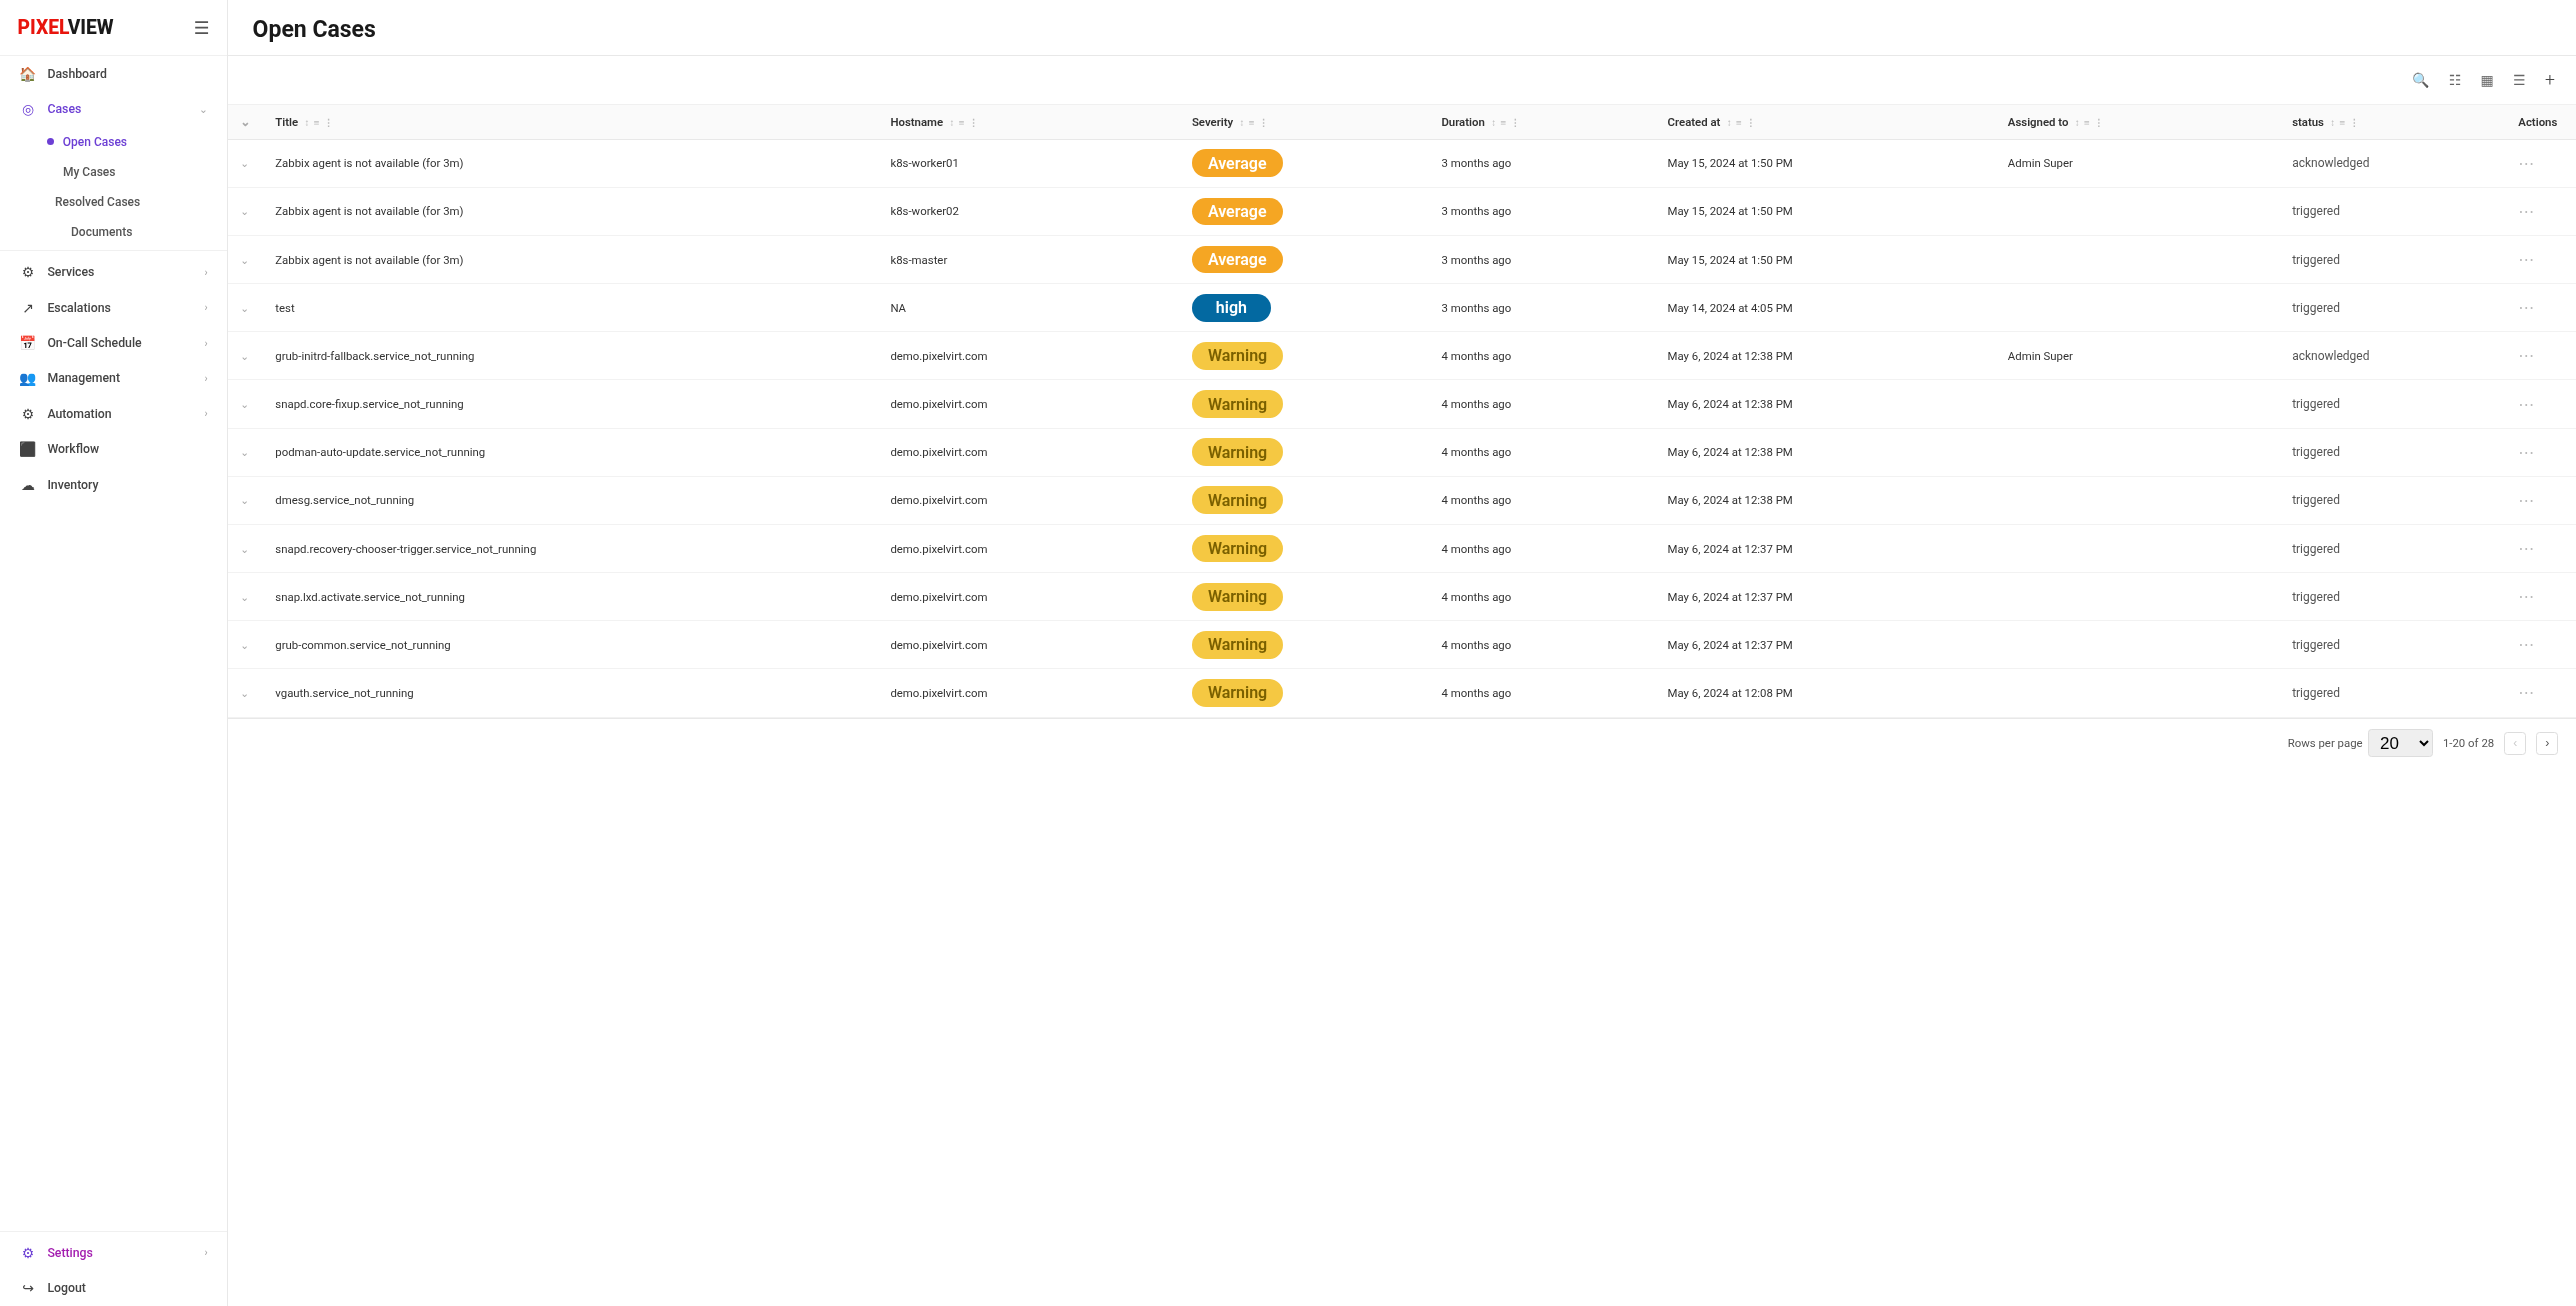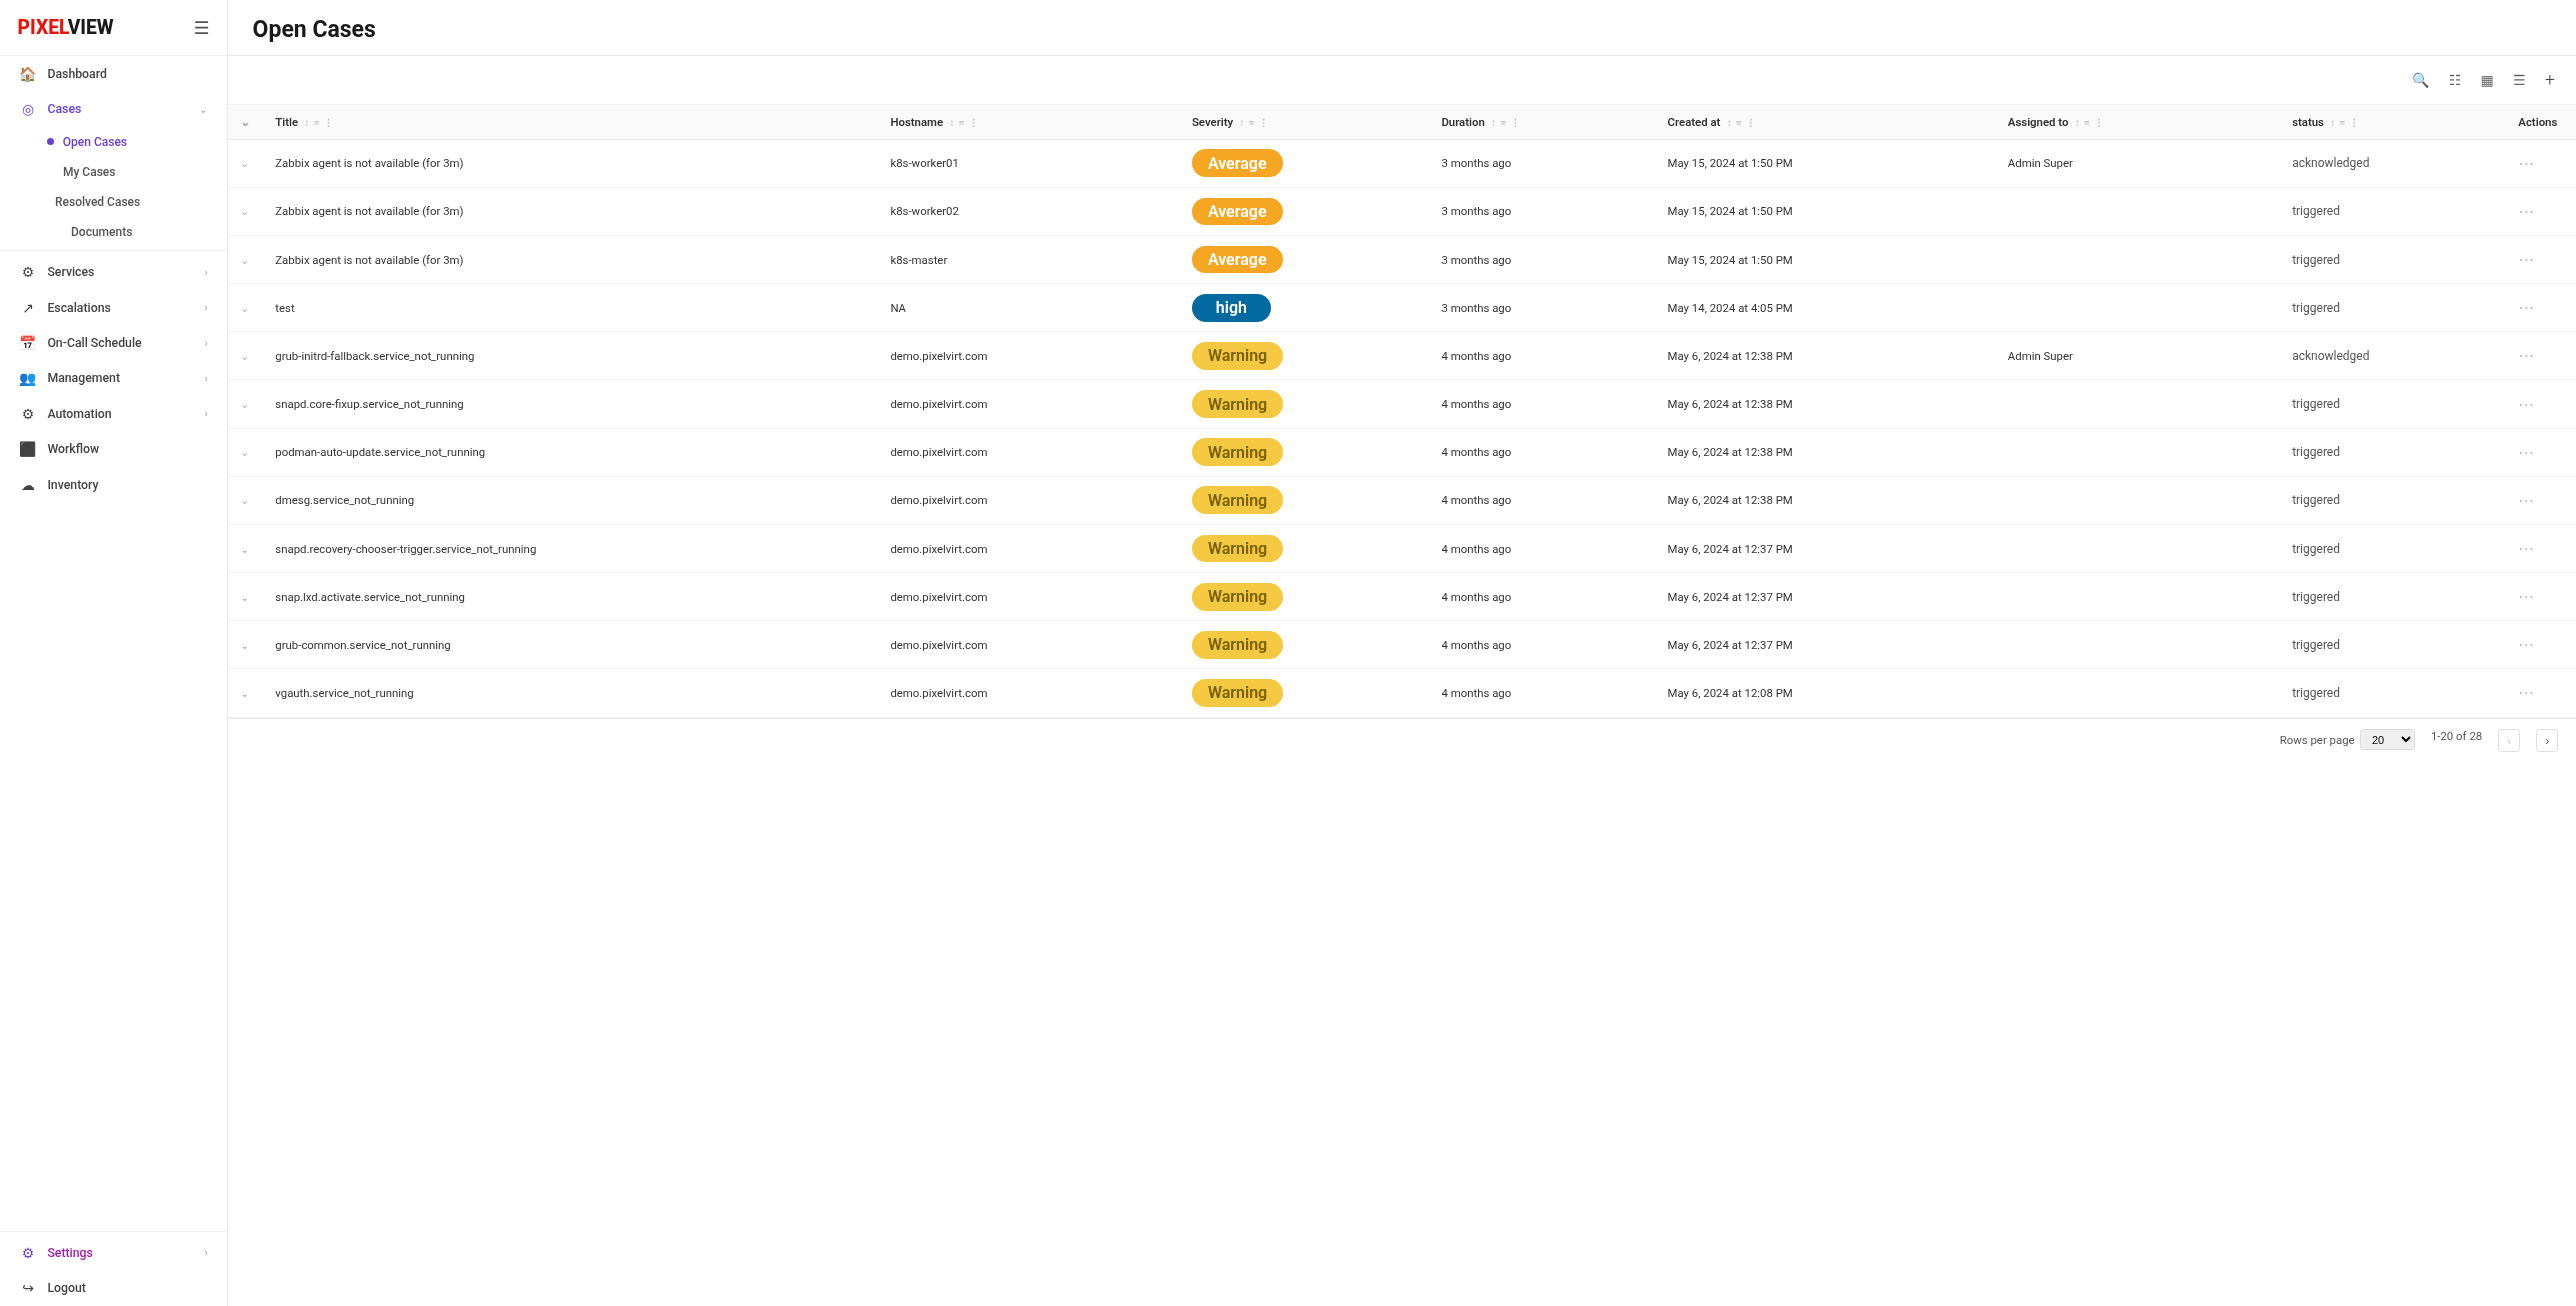--- a/index.html
+++ b/index.html
@@ -150,35 +150,35 @@
     .badge-high { background: #0369a1; color: #fff; }
     .badge-warning { background: #f5c842; color: #7a6000; }
 
     .status-text { color: #555; font-size: 12px; }
 
     .actions-dots { color: #bbb; cursor: pointer; font-size: 16px; letter-spacing: 0.9px; }
 
     
     .table-footer {
       display: flex;
-      align-items: flex-start;
+      align-items: center;
       justify-content: flex-end;
       padding: 10.5px 17.6px;
       border-top: 0.9px solid #e8e8e8;
       font-size: 11.4px;
       color: #555;
-      gap: 16px;
+      gap: 10px;
       background: #fff;
     }
     .rows-per-page { display: flex; align-items: center; gap: 5.3px; }
     .rows-select {
       border: 0.9px solid #ddd;
       border-radius: 3.5px;
       padding: 2.6px 7px;
-      font-size: 11px;
+      font-size: 17px;
       cursor: pointer;
     }
     .pagination-info { color: #555; }
     .pagination-btn {
       background: none;
       border: 0.9px solid #ddd;
       border-radius: 3.5px;
       padding: 3.5px 8px;
       cursor: pointer;
       color: #555;

